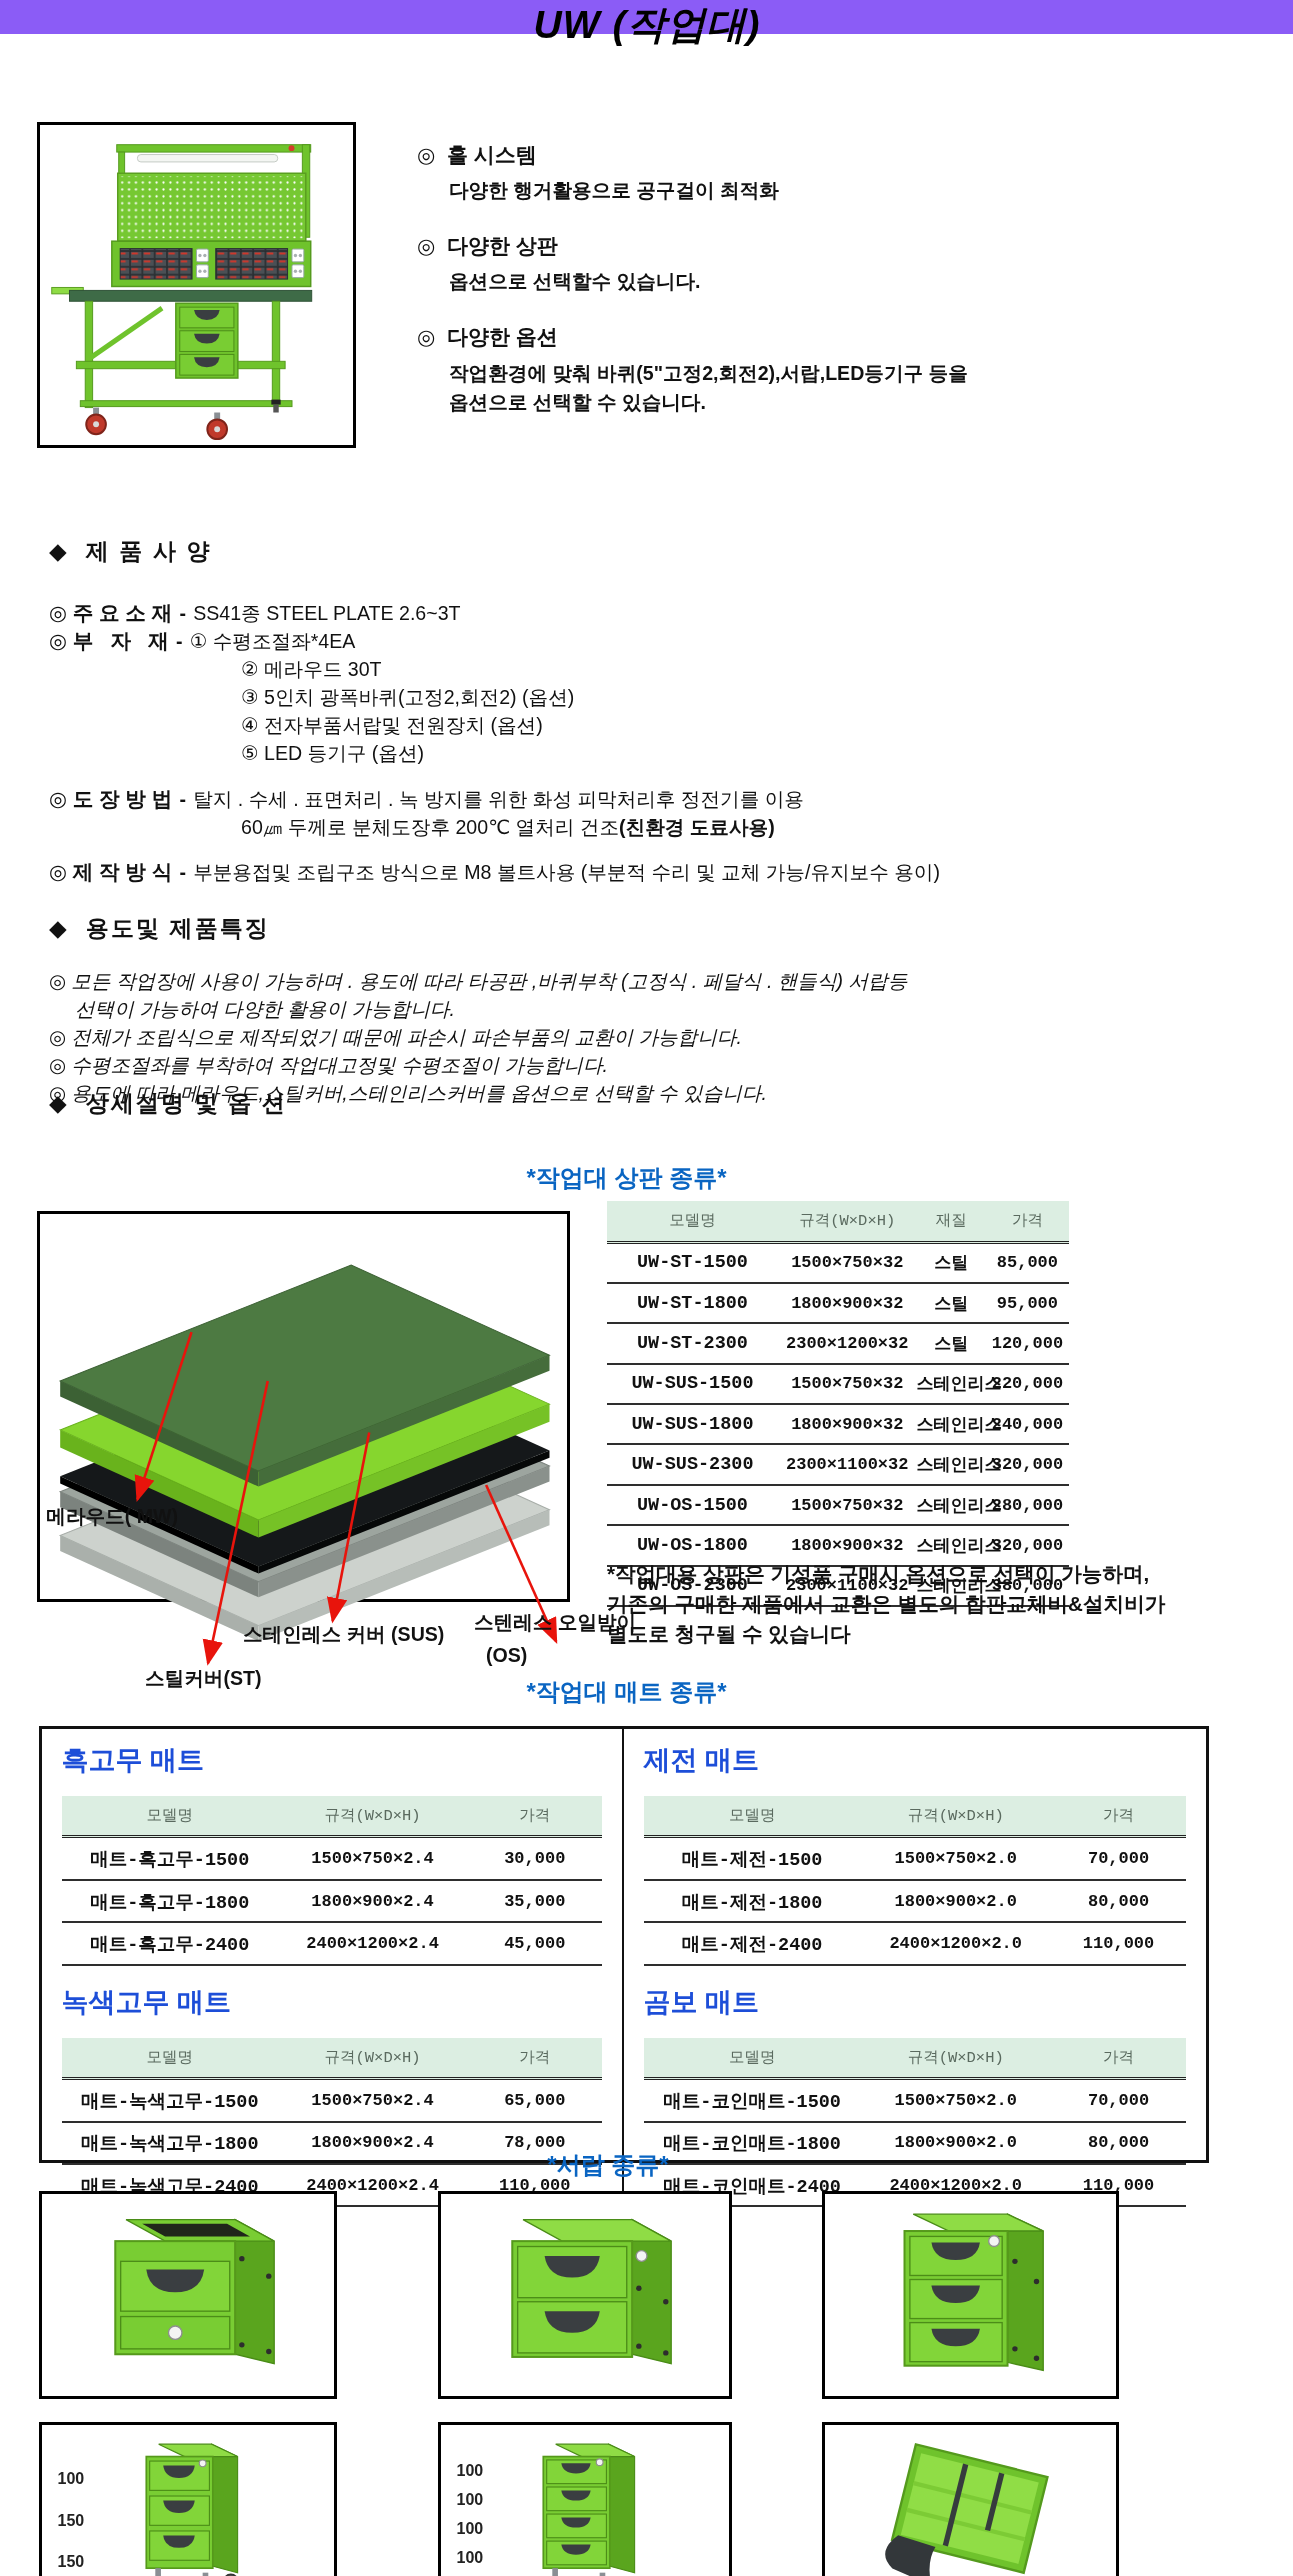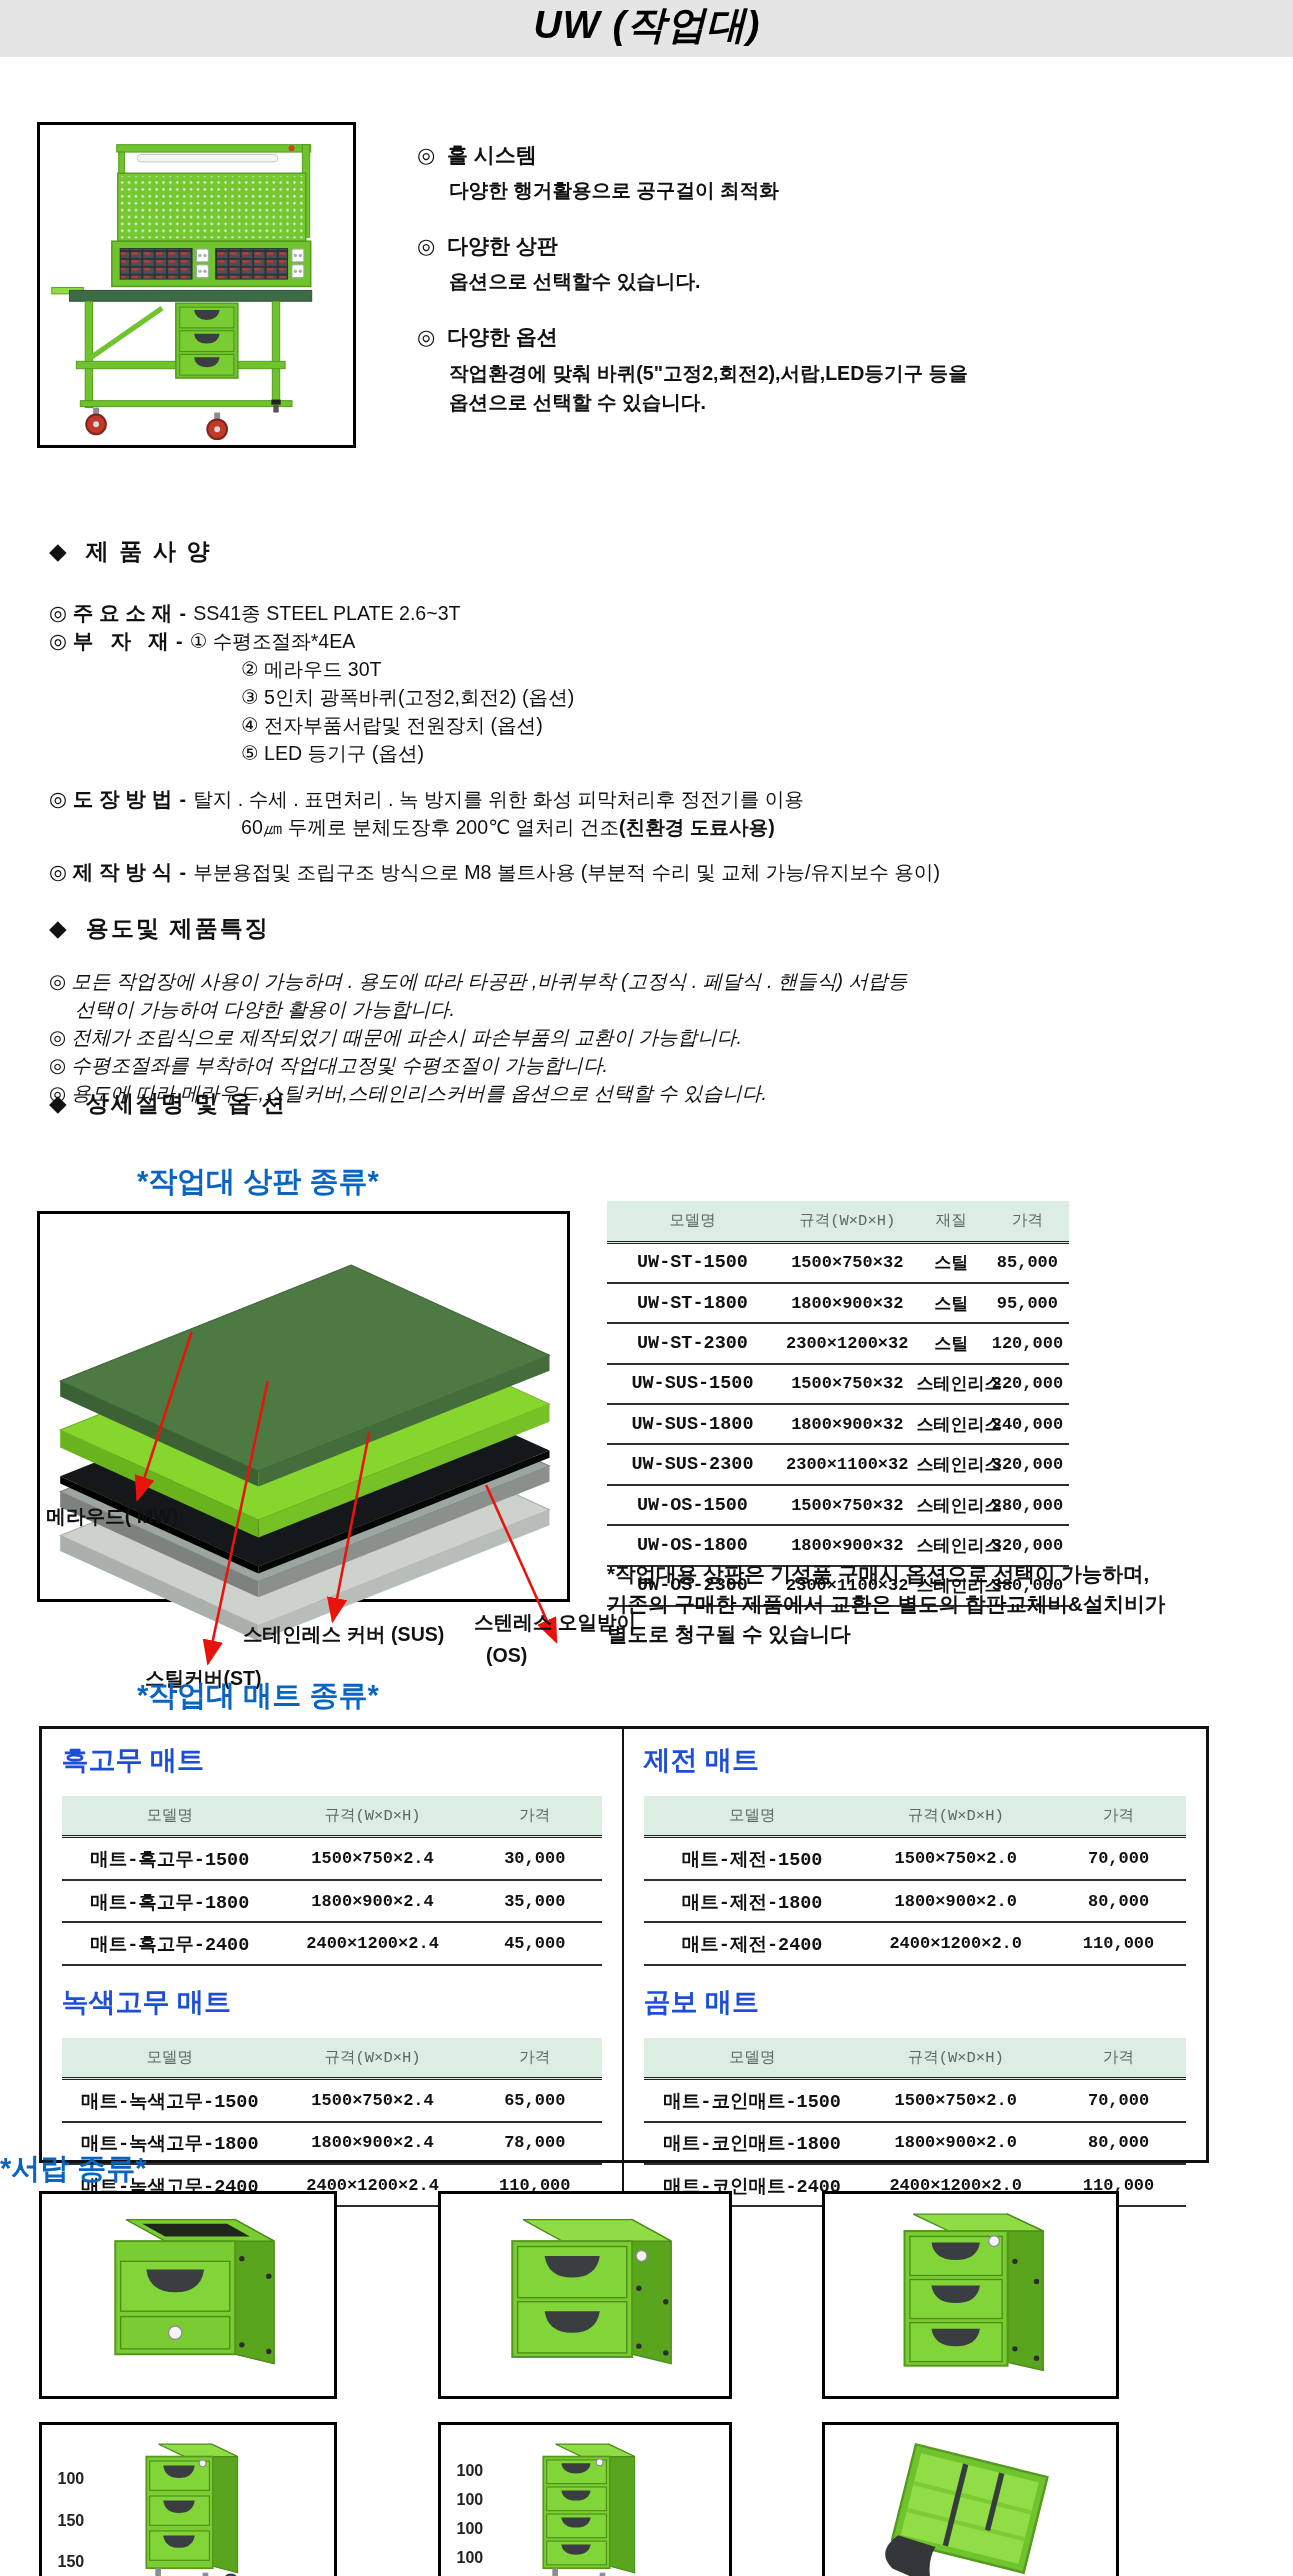--- a/index.html
+++ b/index.html
@@ -1,19 +1,19 @@
 <!DOCTYPE html>
 <html style="font-size:8.2px"><head>
 <meta charset="utf-8">
 <style>
   html,body{margin:0;padding:0;background:#e9e9e9;}
   #page{position:relative;width:1294px;height:3191px;background:#ffffff;
         font-family:"Liberation Sans","DejaVu Sans",sans-serif;color:#111;overflow:hidden;}
   
-  .titlebar{position:absolute;left:0;top:0;width:1294px;height:57px;background:#e5e5e5;}
+  .titlebar{position:absolute;left:0;top:0;width:1294px;height:34px;background:#8b5cf6;}
   .titlebar h1{margin:0;line-height:49px;text-align:center;font-size:39px;font-weight:700;
                font-style:italic;color:#000;letter-spacing:1px;}
   
   .imgbox{position:absolute;border:3.1px solid #000;background:#fff;box-sizing:border-box;}
   .imgbox svg{width:100%;height:100%;display:block;}
   
   .intro{position:absolute;left:417px;top:141px;width:773px;}
   .feat{margin-bottom:27px;}
   .feat .fh{font-size:21px;font-weight:700;margin-bottom:7.2px;}
   .feat .fl{font-size:19.6px;font-weight:700;line-height:29px;padding-left:32px;}
@@ -24,21 +24,21 @@
   .spec-label{font-weight:700;font-size:20.6px;white-space:pre;}
   .spec-dash{font-weight:700;padding:0 7.2px;}
   .indent{padding-left:192px;}
   .features{position:absolute;left:49px;top:913px;width:1226px;}
   .features .fi{font-size:19.6px;font-weight:500;line-height:28px;font-style:italic;}
   .features .fi .b{font-weight:700;padding-right:5.2px;}
   .features .wrap{padding-left:26px;}
   .detail-title{position:absolute;left:49px;top:1088px;}
   .bold{font-weight:700;}
   
-  .bluehead{position:absolute;color:#0a65c2;font-weight:700;font-size:29px;text-align:left;}
+  .bluehead{position:absolute;color:#0a65c2;font-weight:700;font-size:24px;text-align:center;}
   
   .ptable{position:absolute;box-sizing:border-box;font-family:Liberation Mono, monospace;}
   .t-head{display:grid;grid-template-columns:var(--cols);background:#dceee2;
           border-bottom:3.1px double #222;}
   .t-head .hcell{text-align:center;font-size:15.5px;font-weight:500;color:#5a6a5f;padding:9.3px 0;}
   .trow{display:grid;grid-template-columns:var(--cols);border-bottom:2.6px double #2e2e2e;align-items:center;}
   .tcell{text-align:center;font-size:17px;font-weight:600;padding:7.7px 0;white-space:nowrap;}
   .trow .c0{font-weight:700;font-size:18.5px;}
   
   .plate-table{left:607px;top:1201px;width:462px;--cols:37% 30% 15% 18%;}

